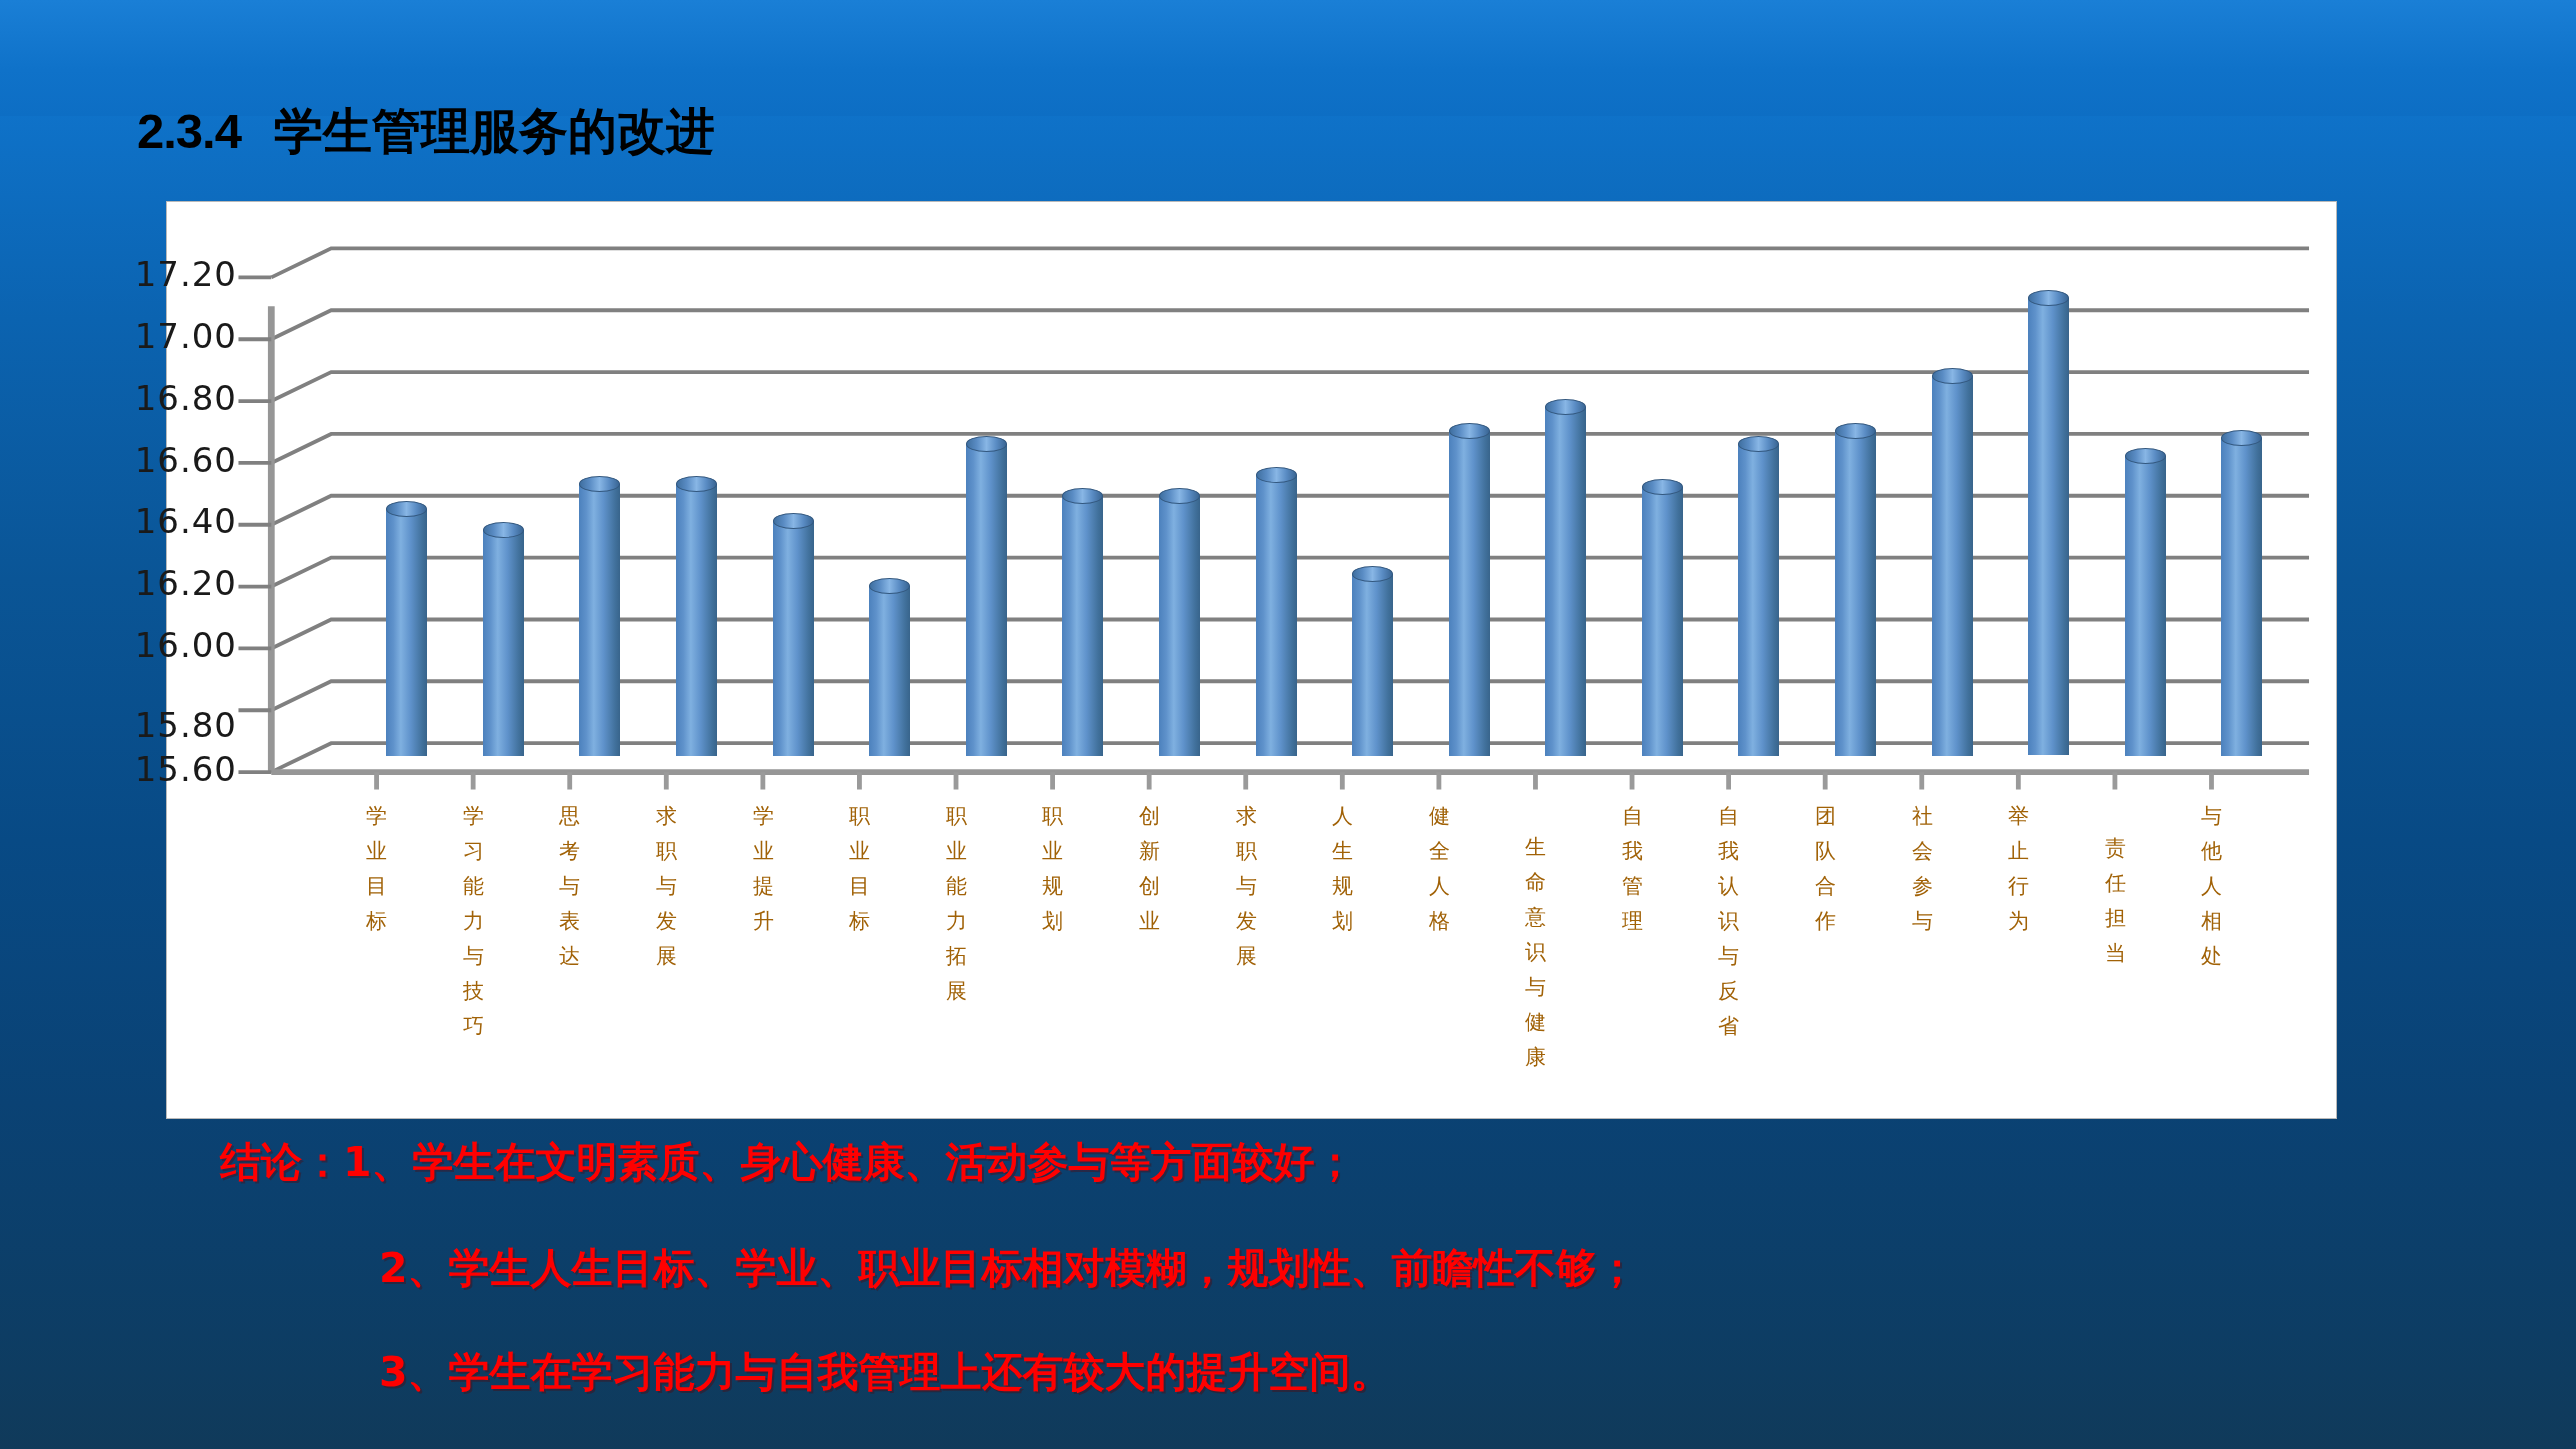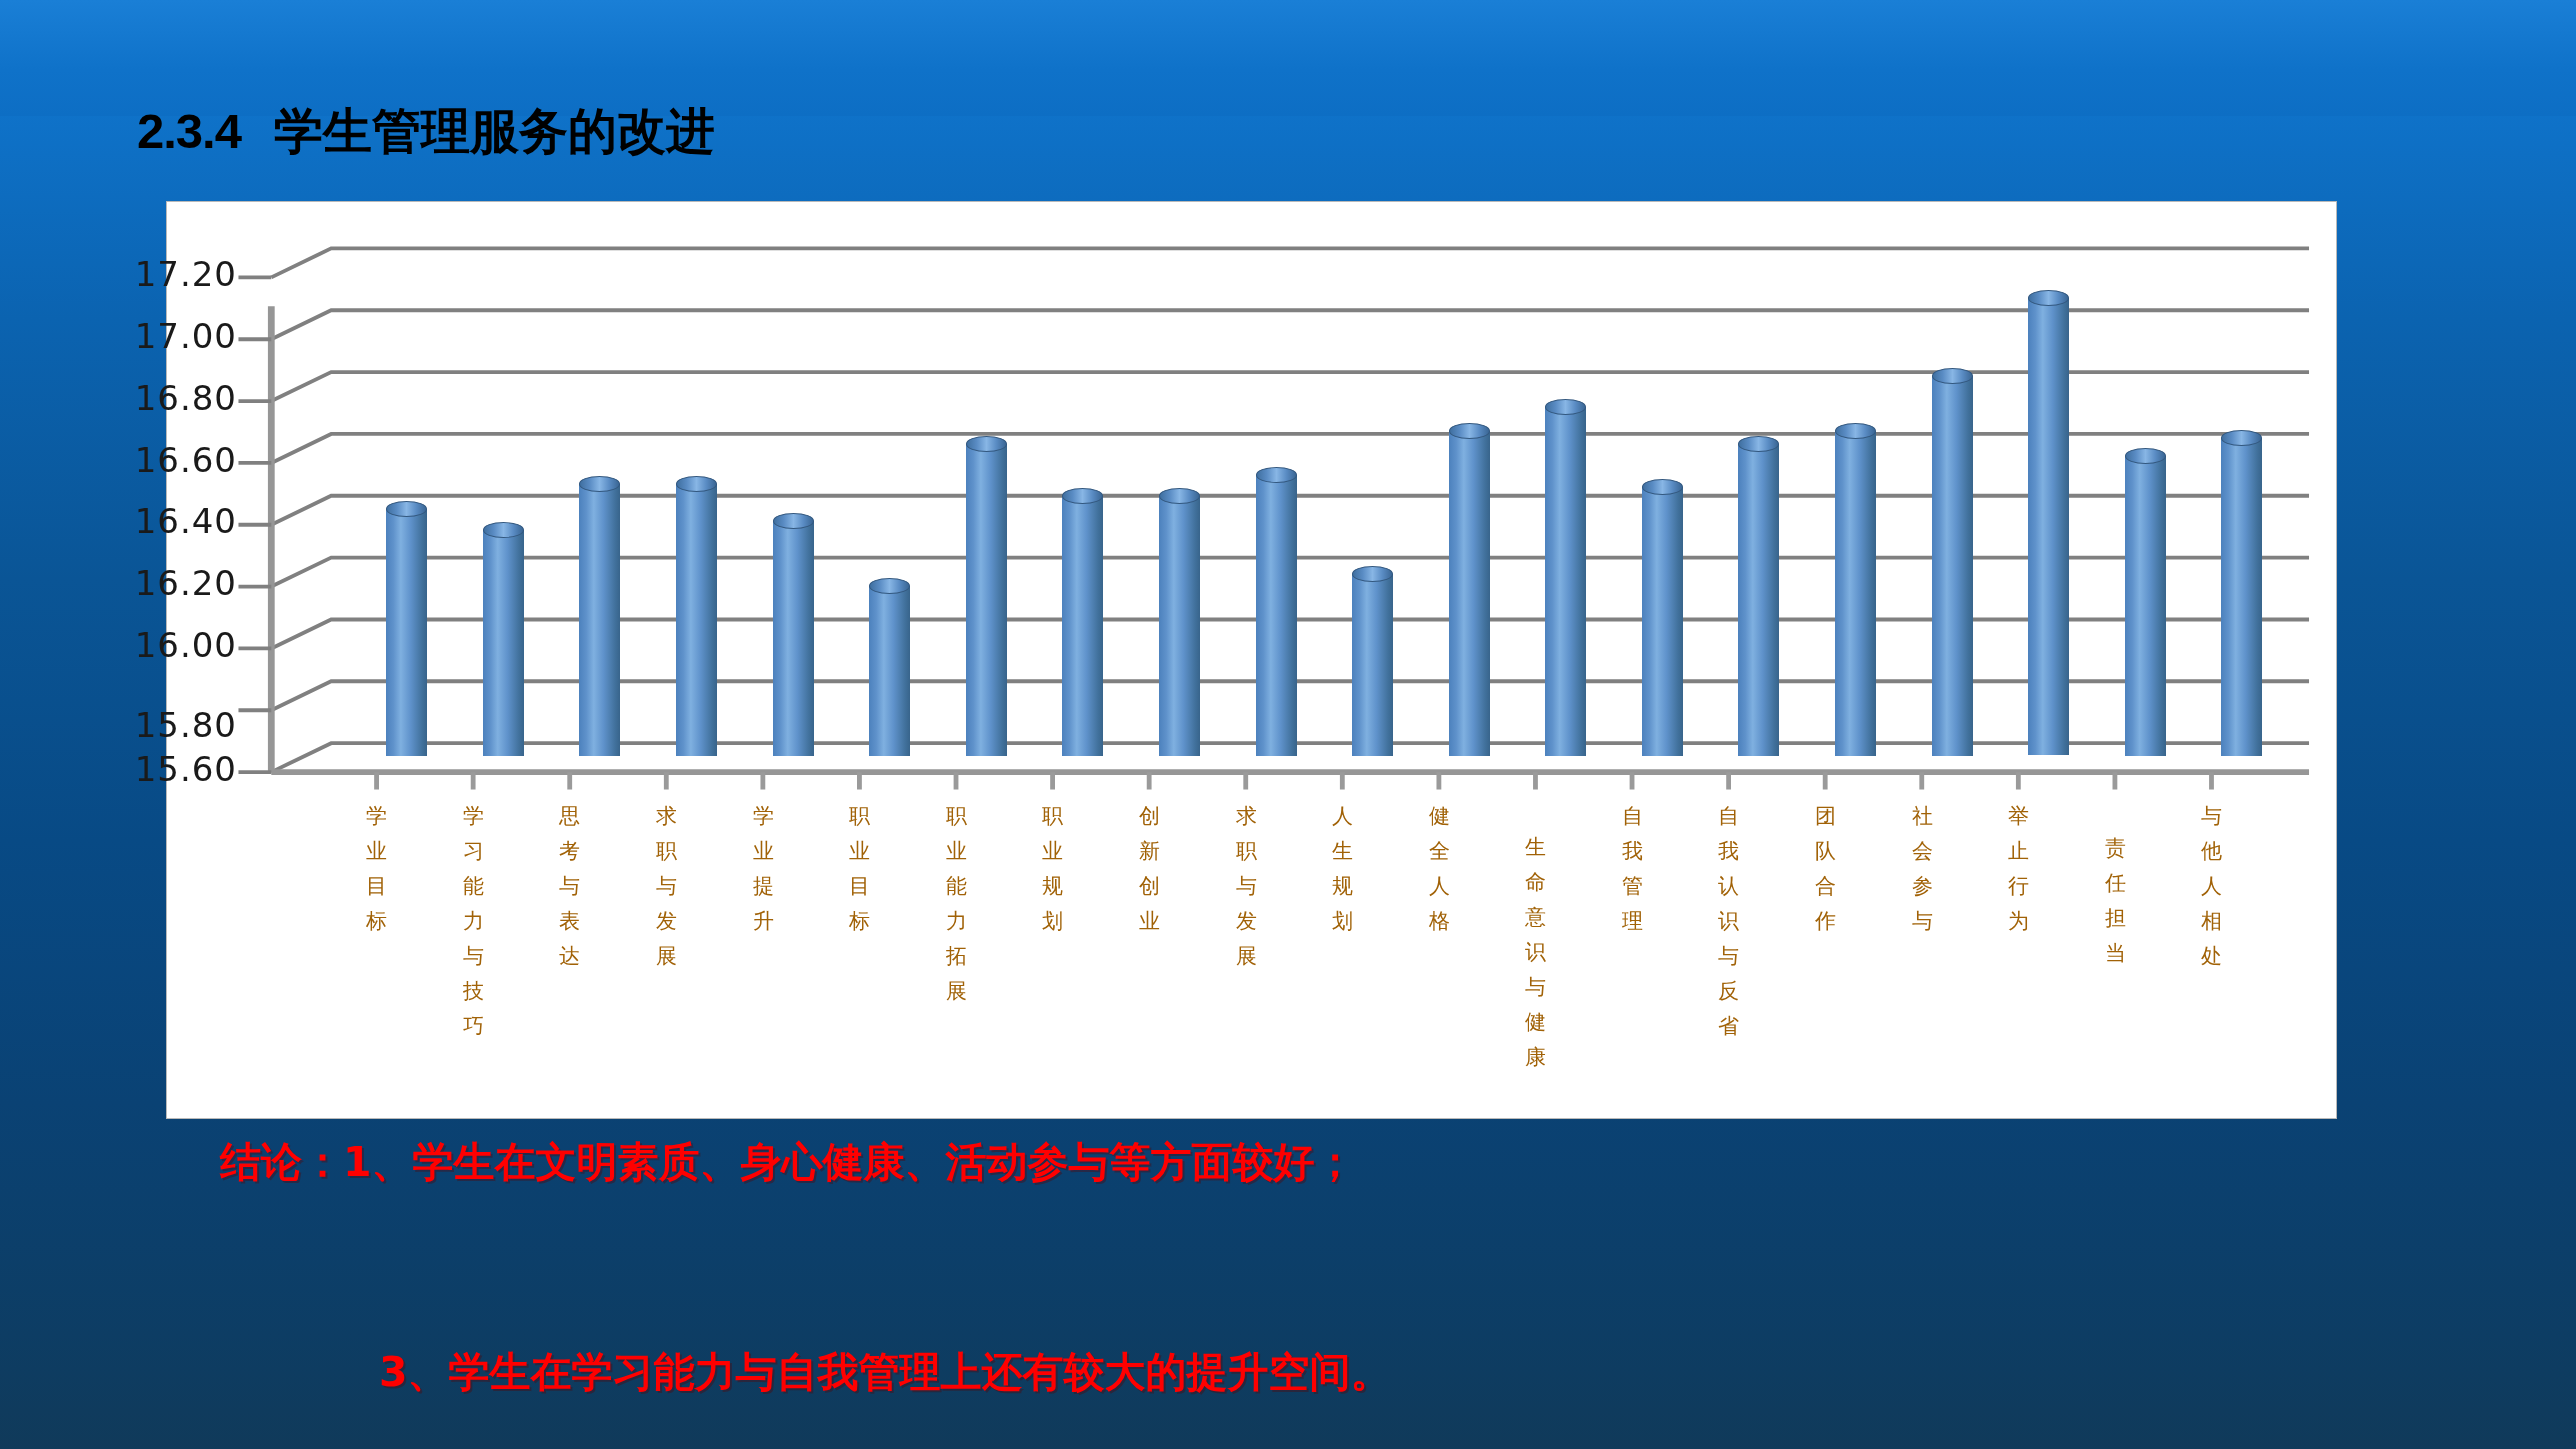--- a/index.html
+++ b/index.html
@@ -248,15 +248,16 @@
           <div class="cat-label" style="left: 1641px; top: 597px;">团队合作</div>
           <div class="cat-label" style="left: 1738px; top: 597px; text-align: center;">社会参与</div>
           <div class="cat-label" style="left: 1834px; top: 597px;">举止行为</div>
           <div class="cat-label" style="left: 1931px; top: 597px; margin-top: 32px;">责任担当</div>
           <div class="cat-label" style="left: 2027px; top: 597px;">与他人相处</div>
         </div>
     </div>
   </div>
 
   <div class="concl" id="c1">结论：1、学生在文明素质、身心健康、活动参与等方面较好；</div>
+  <div class="concl" id="c2">2、学生人生目标、学业、职业目标相对模糊，规划性、前瞻性不够；</div>
   <div class="concl" id="c3">3、学生在学习能力与自我管理上还有较大的提升空间。</div>
 </div>
 
 
 </body></html>

